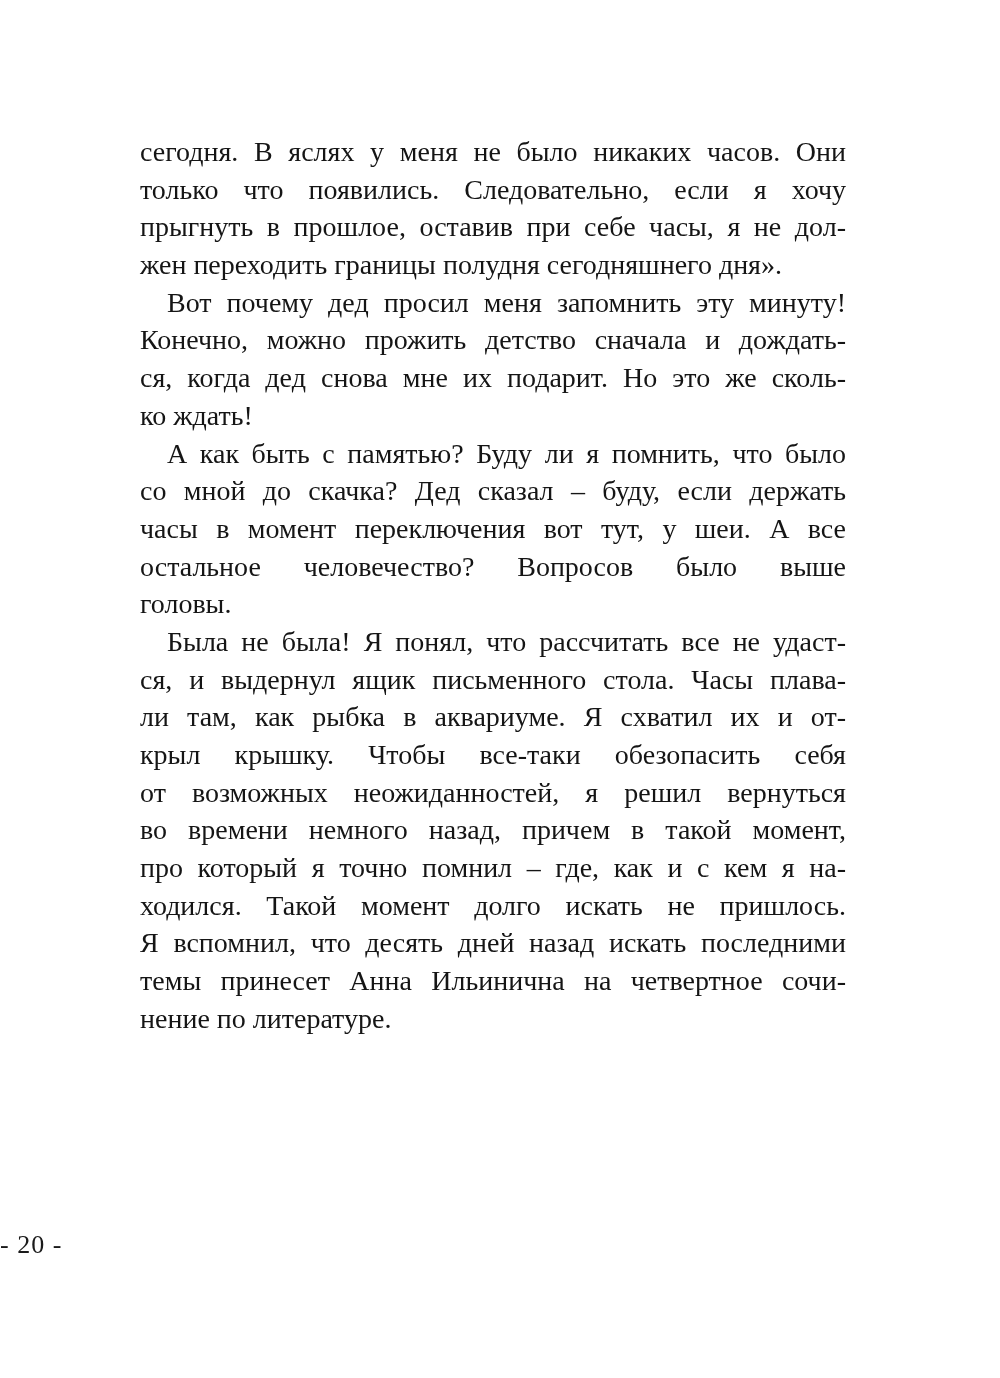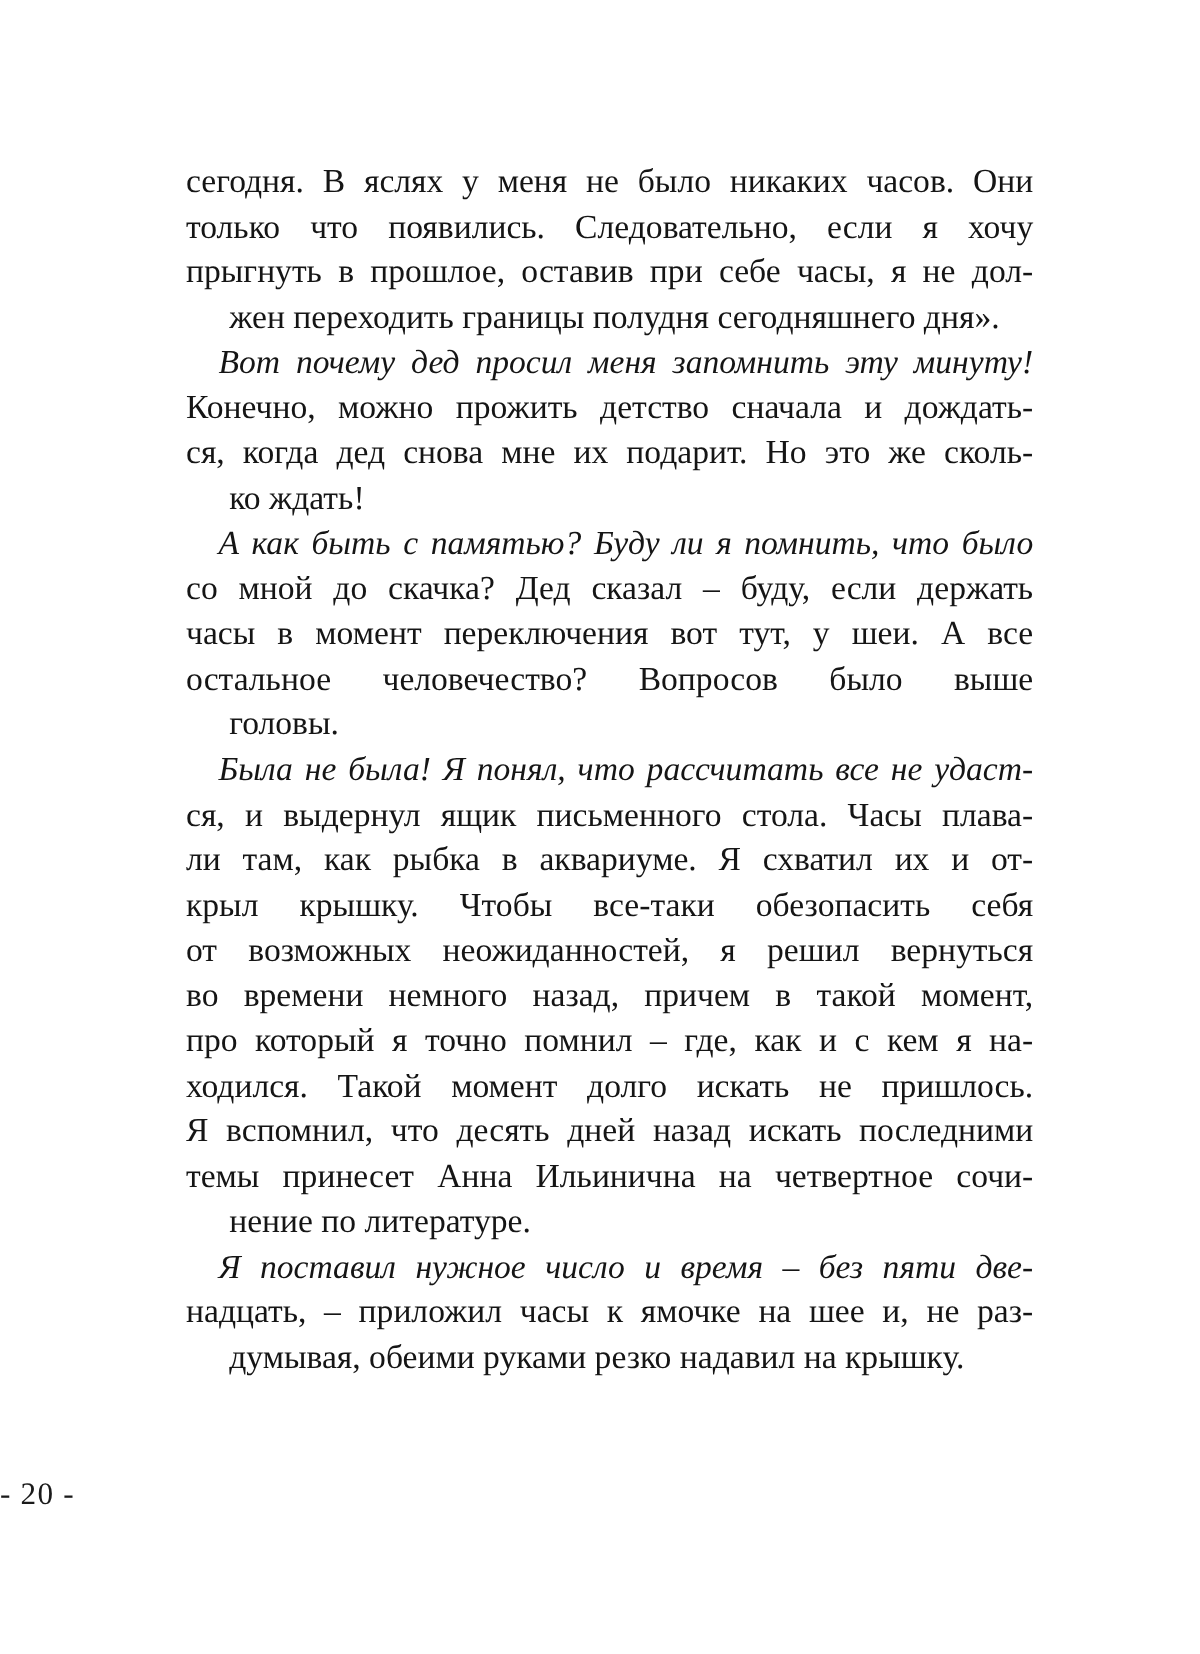--- a/index.html
+++ b/index.html
@@ -11,45 +11,43 @@
     position: relative;
     width: 1000px;
     height: 1378px;
     background: #ffffff;
     overflow: hidden;
     font-family: "Liberation Serif", serif;
     color: #151515;
   }
   .text-block {
     position: absolute;
-    left: 155px;
+    left: 140px;
     top: 133px;
     width: 706px;
     font-size: 28px;
     line-height: 37.7px;
     -webkit-font-smoothing: antialiased;
   }
   .paragraph {
     margin: 0;
     padding: 0;
   }
   .line {
     text-align: justify;
     text-align-last: justify;
     white-space: normal;
     height: 37.7px;
     overflow: visible;
   }
   .line.indent {
     text-indent: 27px;
-    font-style: italic;
   }
   .line.last {
     text-align-last: left;
-    margin-left: 36px;
   }
   .folio {
     position: absolute;
     top: 1228px;
     left: 0;
     width: 100%;
     text-align: left;
     font-size: 26px;
     line-height: 34px;
     letter-spacing: 1px;
@@ -86,20 +84,15 @@
         <div class="line">ли там, как рыбка в аквариуме. Я схватил их и от-</div>
         <div class="line">крыл крышку. Чтобы все-таки обезопасить себя</div>
         <div class="line">от возможных неожиданностей, я решил вернуться</div>
         <div class="line">во времени немного назад, причем в такой момент,</div>
         <div class="line">про который я точно помнил – где, как и с кем я на-</div>
         <div class="line">ходился. Такой момент долго искать не пришлось.</div>
         <div class="line">Я вспомнил, что десять дней назад искать последними</div>
         <div class="line">темы принесет Анна Ильинична на четвертное сочи-</div>
         <div class="line last">нение по литературе.</div>
       </div>
-      <div class="paragraph">
-        <div class="line indent">Я поставил нужное число и время – без пяти две-</div>
-        <div class="line">надцать, – приложил часы к ямочке на шее и, не раз-</div>
-        <div class="line last">думывая, обеими руками резко надавил на крышку.</div>
-      </div>
     </div>
   <div class="folio">- 20 -</div>
 </div>
 
 </body></html>

